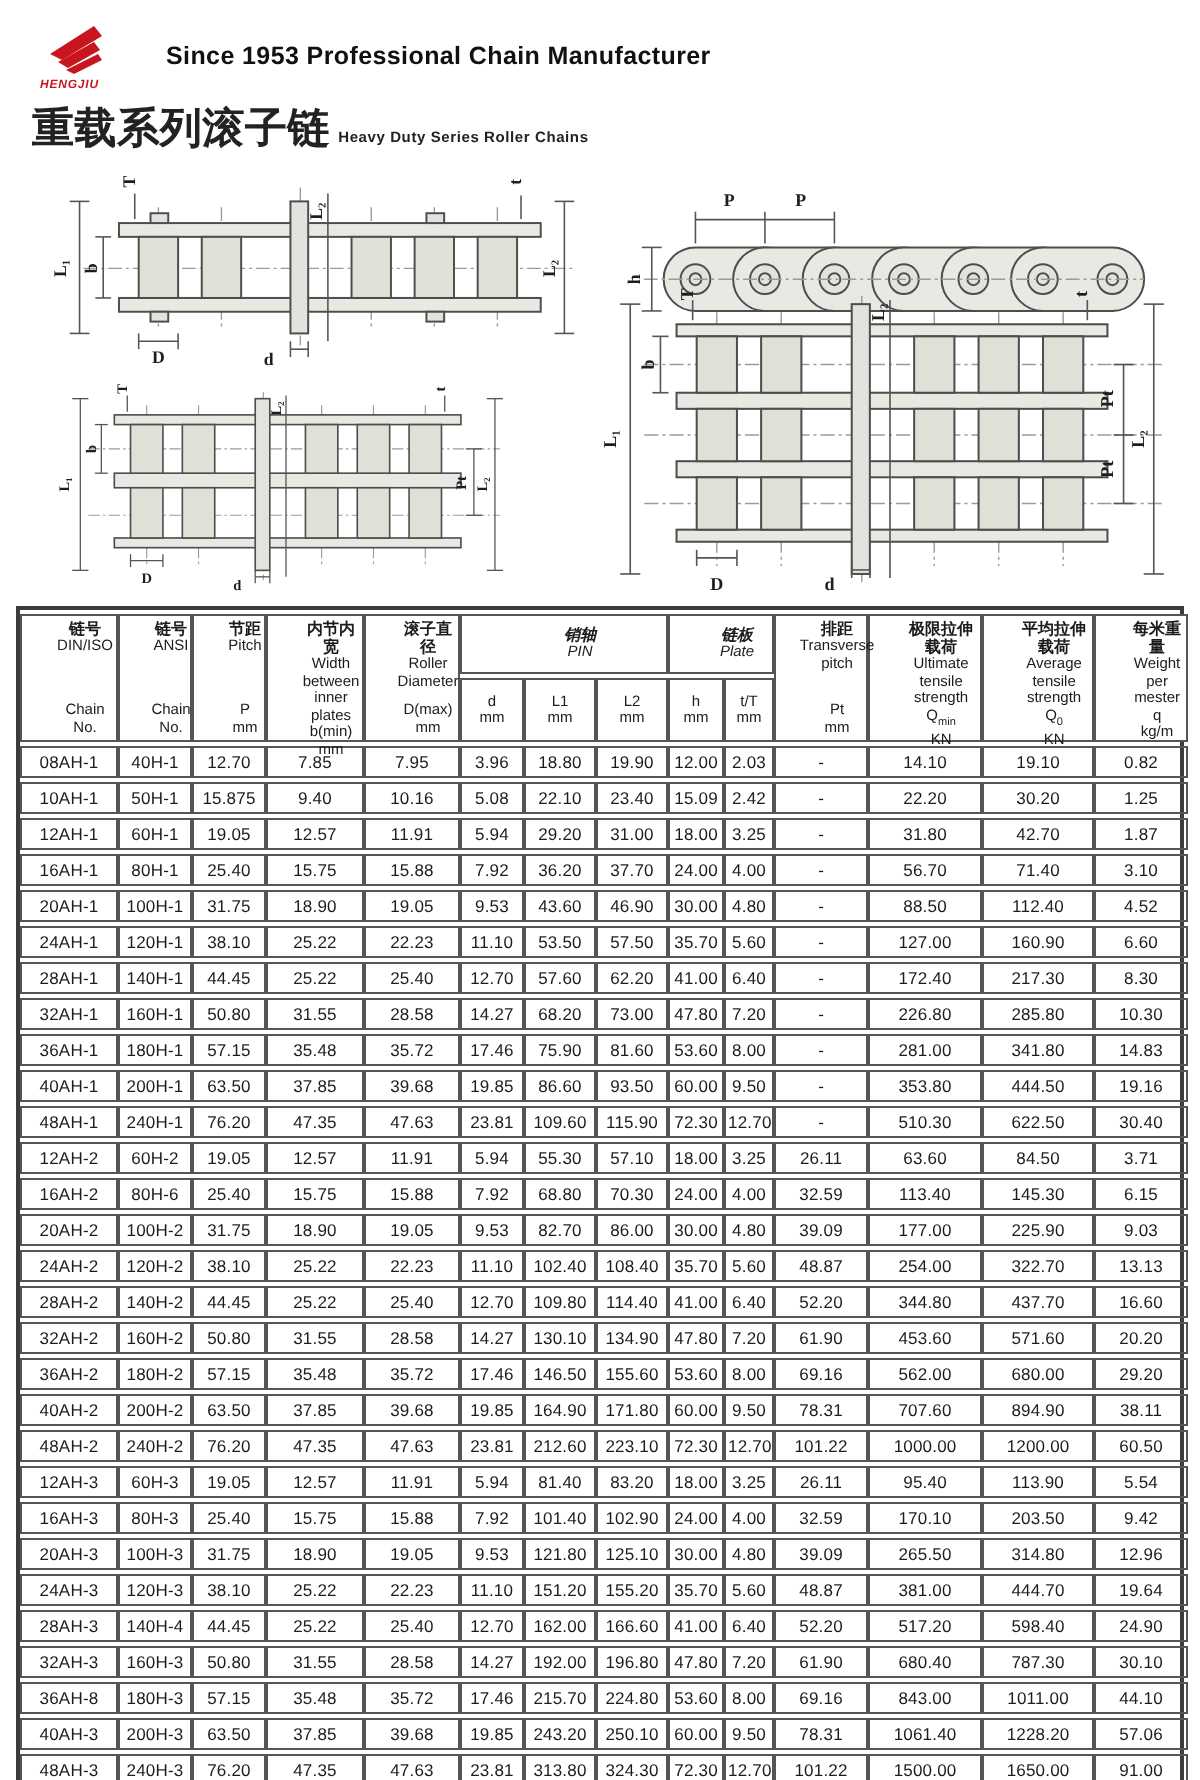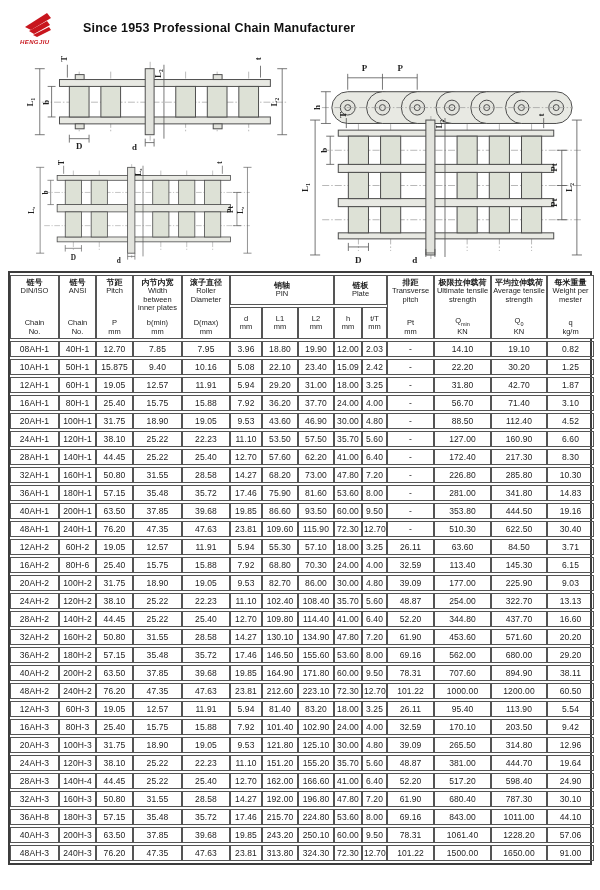--- a/index.html
+++ b/index.html
@@ -22,26 +22,26 @@
   .ro  { fill:#dde1d6; stroke:#4d4d4d; stroke-width:1; }
   .pin { fill:#e2e3dd; stroke:#4d4d4d; stroke-width:1; }
   .cl  { stroke:#9a9a9a; stroke-width:.7; stroke-dasharray:7 2 1.5 2; fill:none; }
   .dim { stroke:#555; stroke-width:.8; fill:none; }
   .dlab { font:bold 9px "Liberation Serif", serif; fill:#1e1e1e; }
   .logotext { font:italic bold 6px "Liberation Sans", sans-serif; letter-spacing:.4px; }
   
   .twrap { margin:3px 8px 0 8px; border:2px solid #3c3c3c; padding:0; }
   table { width:100%; table-layout:fixed; border-collapse:separate; border-spacing:0 2px; }
   th, td { border:1px solid #555; text-align:center; vertical-align:middle; }
-  thead th { font-weight:normal; background:#fff; }
+  thead th { font-weight:normal; background:#fff;padding-left:16px; }
   .hc { display:flex; flex-direction:column; justify-content:space-between; align-items:center; height:62px; padding:2px 0; }
   .zh { font-size:8px; font-weight:bold; line-height:9px; }
   .en { font-size:7.5px; line-height:8.5px; }
   .hb { font-size:7.5px; line-height:8.5px; }
-  .grp { height:30px; }
+  .grp { height:30px;font-style:italic; }
   .sub2 th { font-size:7.5px; line-height:8.5px; padding:3px 0; }
   .subsc { font-size:5.5px; vertical-align:sub; }
   tbody td { font-size:8.5px; line-height:11px; padding:1.5px 1px; letter-spacing:.1px; }
 </style>
 </head>
 <body>
 
 <div class="page">
 
   <div class="hdr">
@@ -49,20 +49,23 @@
       <g>
         <path d="M9 17 L31 3 L35 8 L15 20 Z" fill="#c8161e"></path>
         <path d="M13 21 L31 11 L34 15 L18 24 Z" fill="#c8161e"></path>
         <path d="M17 25 L33 17 L35 20 L21 27 Z" fill="#c8161e"></path>
       </g>
       <text x="4" y="34" class="logotext" fill="#c8161e">HENGJIU</text>
     </svg>
     <div class="tagline">Since 1953 Professional Chain Manufacturer</div>
   </div>
 
+  <div class="title">
+    <span>重载系列滚子链</span><span class="en">Heavy Duty Series Roller Chains</span>
+  </div>
 
   <div class="diagrams">
 
     <svg class="dg" style="left:24px;top:0;" width="272" viewBox="0 0 276 106">
       <line class="cl" x1="18" y1="55" x2="266" y2="55"></line>
       <line class="cl" x1="56" y1="24" x2="56" y2="86"></line>
         <line class="cl" x1="88" y1="24" x2="88" y2="86"></line>
       <line class="cl" x1="128" y1="14" x2="128" y2="94"></line>
         <line class="cl" x1="164" y1="24" x2="164" y2="86"></line>
       <line class="cl" x1="196" y1="24" x2="196" y2="86"></line>

